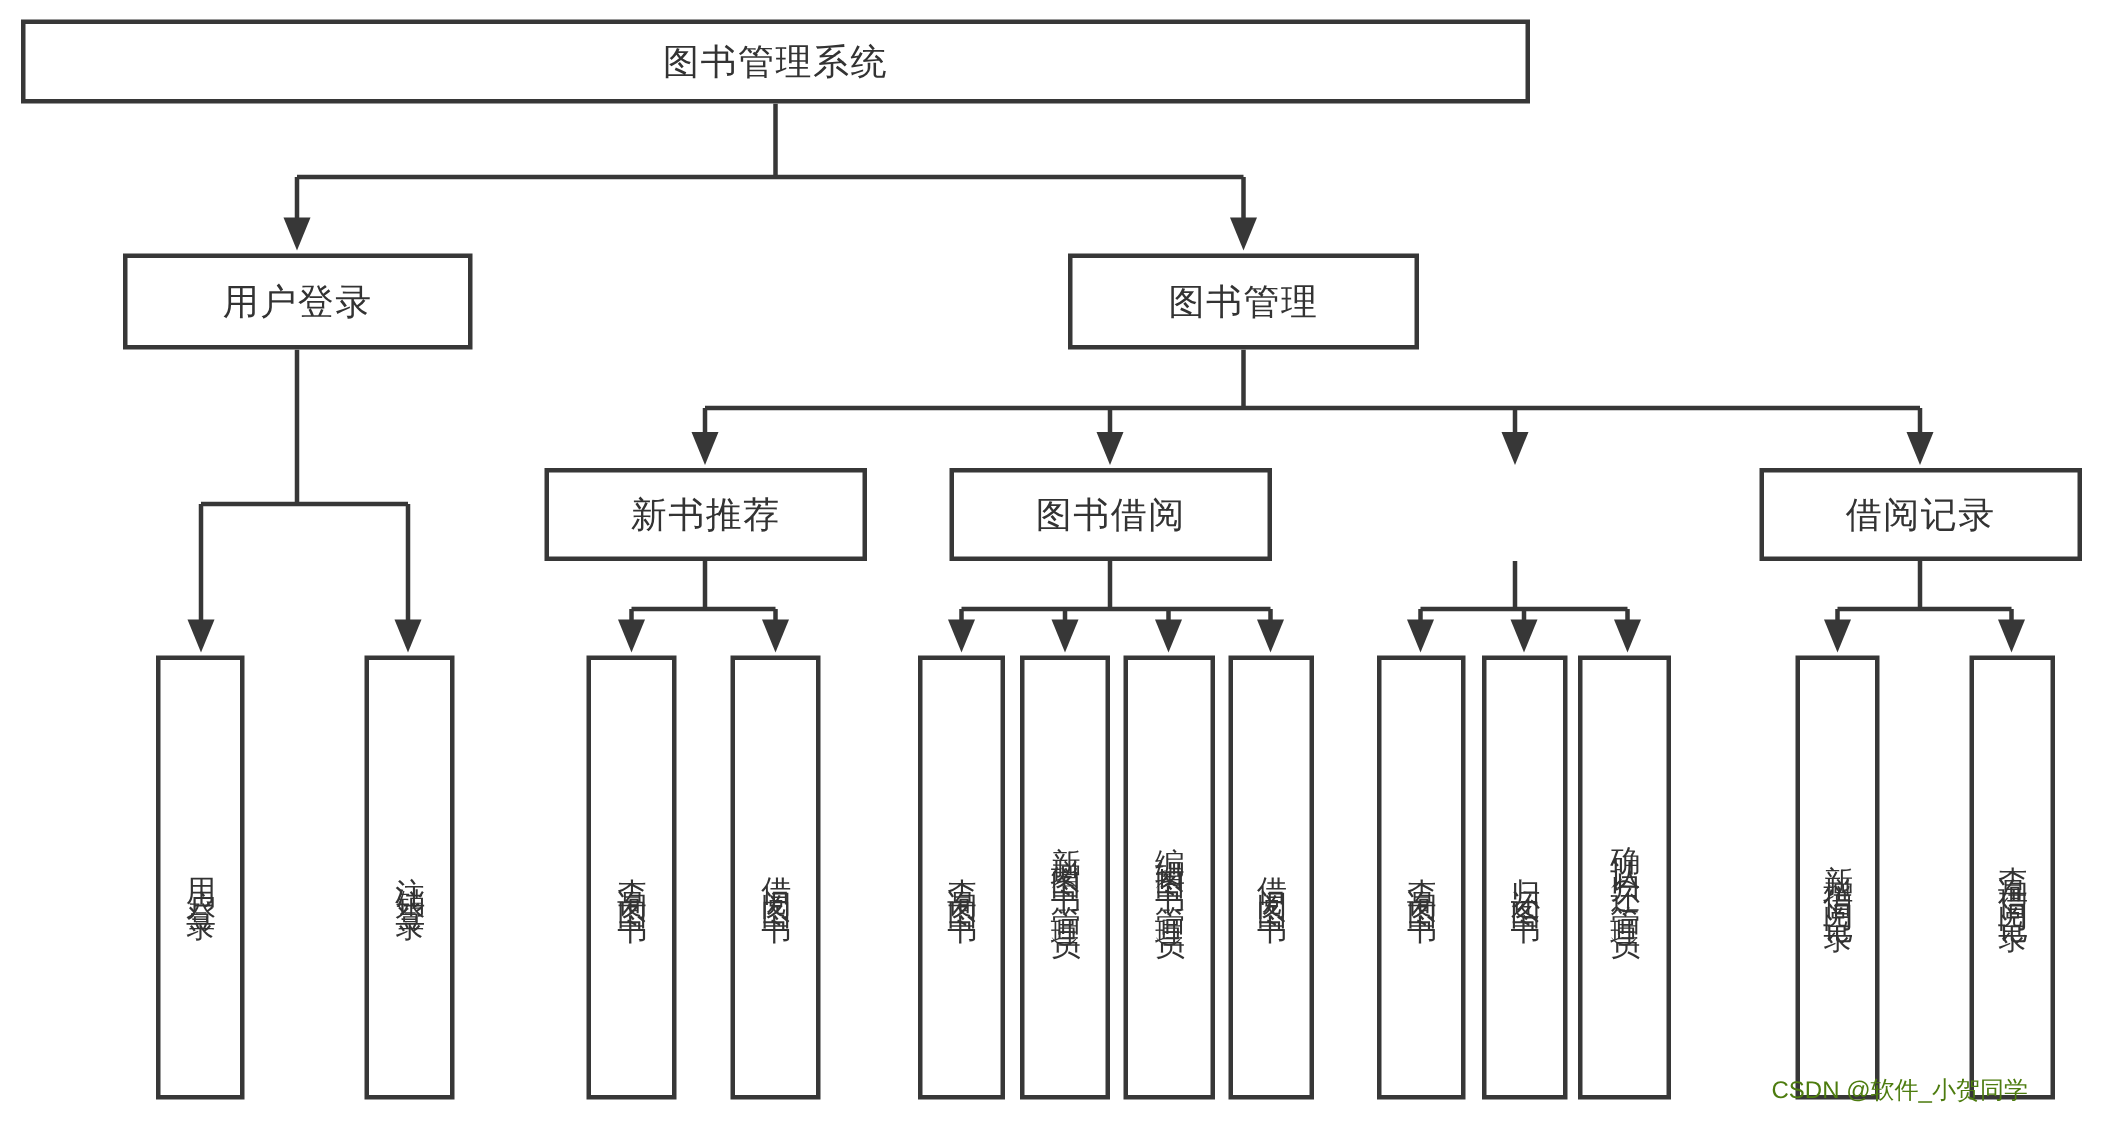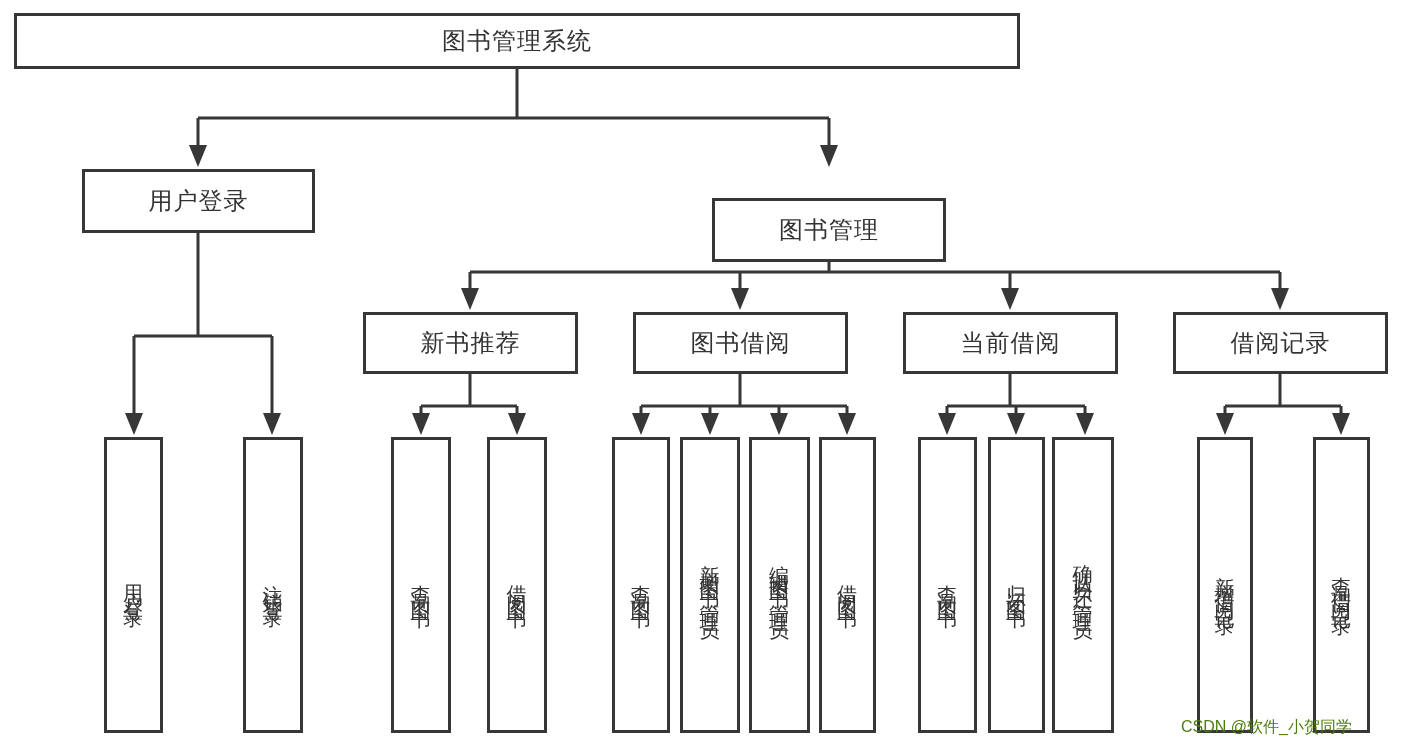--- a/index.html
+++ b/index.html
@@ -95,32 +95,29 @@
     </g>
   </svg>
 
   <div class="box hbox" style="left:14px; top:13px; width:1006px; height:56px;">
     <span>图书管理系统</span>
   </div>
 
   <div class="box hbox" style="left:82px; top:169px; width:233px; height:64px;">
     <span>用户登录</span>
   </div>
-  <div class="box hbox" style="left:712px; top:169px; width:234px; height:64px;margin-top:29px;">
+  <div class="box hbox" style="left:712px; top:169px; width:234px; height:64px;">
     <span>图书管理</span>
   </div>
 
   <div class="box hbox" style="left:633px; top:312px; width:215px; height:62px;">
     <span>图书借阅</span>
   </div>
   <div class="box hbox" style="left:363px; top:312px; width:215px; height:62px;">
     <span>新书推荐</span>
-  </div>
-  <div class="box hbox" style="left:903px; top:312px; width:215px; height:62px;">
-    <span>当前借阅</span>
   </div>
   <div class="box hbox" style="left:1173px; top:312px; width:215px; height:62px;">
     <span>借阅记录</span>
   </div>
 
   <div class="box vbox" style="left:104px; top:437px; width:59px; height:296px;">
     <span class="vlabel">用户登录</span>
   </div>
   <div class="box vbox" style="left:243px; top:437px; width:60px; height:296px;">
     <span class="vlabel">注销登录</span>

